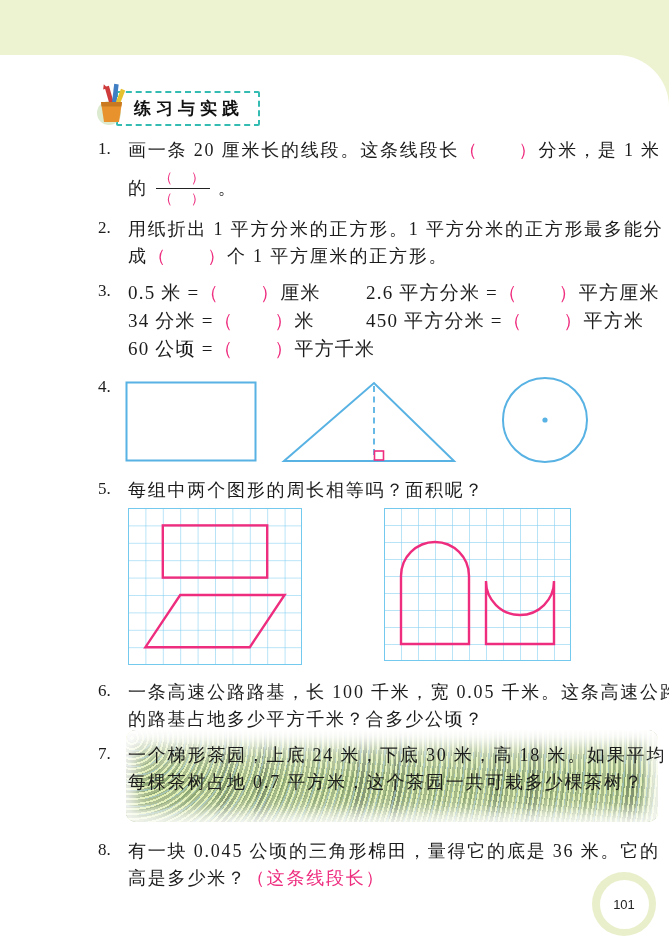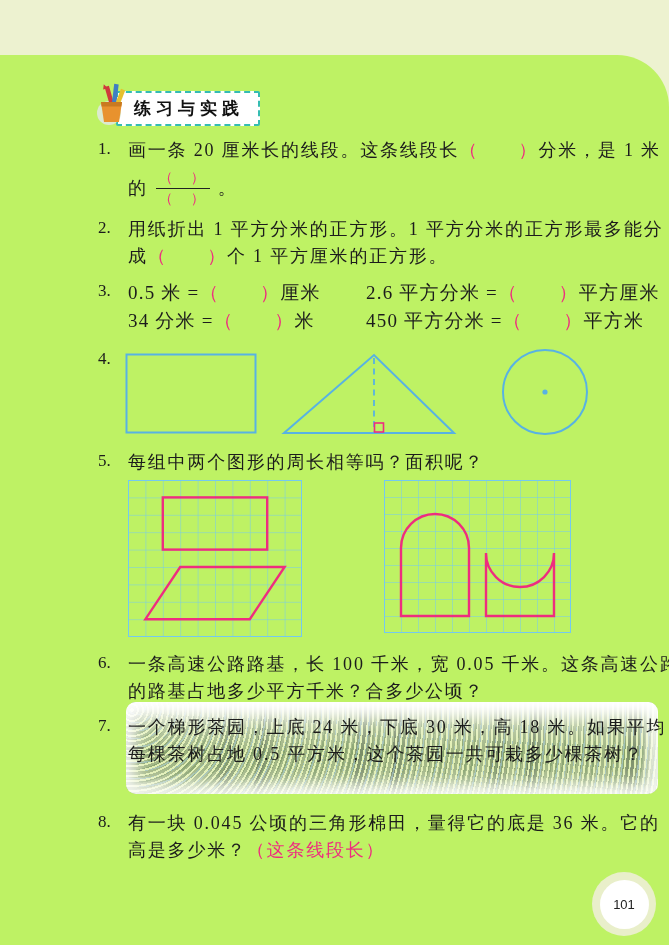--- a/index.html
+++ b/index.html
@@ -4,21 +4,21 @@
 <style>
   html,body{margin:0;padding:0}
   body{
     width:669px;height:945px;position:relative;overflow:hidden;
     background:#edf2d0;
     font-family:"Liberation Serif","DejaVu Serif",serif;
     color:#1c1c1c;
   }
   .content{
     position:absolute;top:55px;left:0;width:669px;height:890px;
-    background:#bef264;border-top-right-radius:52px;
+    background:#ffffff;border-top-right-radius:52px;
     box-sizing:border-box;padding:36px 26px 0 98px;
   }
   
   .header{position:relative;height:36px;margin-bottom:10px}
   .cup-icon{position:absolute;left:-6px;top:-10px}
   .header-box{
     display:inline-block;margin-left:18px;
     border:2px dashed #35bcb2;border-radius:2px;
     padding:4px 14px 4px 16px;background:#fff;
   }
@@ -123,20 +123,21 @@
     <div class="body">
       <div class="conv-row">
         <div class="conv-left"><span>0.5 米 =</span><span class="pink">（　　）</span><span>厘米</span></div>
         <div class="conv-right"><span>2.6 平方分米 =</span><span class="pink">（　　）</span><span>平方厘米</span></div>
       </div>
       <div class="conv-row">
         <div class="conv-left"><span>34 分米 =</span><span class="pink">（　　）</span><span>米</span></div>
         <div class="conv-right"><span>450 平方分米 =</span><span class="pink">（　　）</span><span>平方米</span></div>
       </div>
       <div class="conv-row">
+        <div class="conv-left"><span>60 公顷 =</span><span class="pink">（　　）</span><span>平方千米</span></div>
       </div>
     </div>
   </div>
 
   <div class="ex" style="margin-bottom:12px">
     <div class="num">4.</div>
     <div class="body">
       <div class="shapes-row">
         <svg width="132" height="84" viewBox="0 0 132 84">
           <rect x="1.5" y="3.5" width="129" height="78" fill="none" stroke="#58b2e3" stroke-width="2"></rect>
@@ -193,21 +194,21 @@
       <div class="line">的路基占地多少平方千米？合多少公顷？</div>
     </div>
   </div>
 
   <div class="ex" style="margin-bottom:12px">
     <div class="num">7.</div>
     <div class="body ex7-body">
       <div class="tea-photo"></div>
       <div class="ex7-text">
         <div class="line">一个梯形茶园，上底 24 米，下底 30 米，高 18 米。如果平均</div>
-        <div class="line">每棵茶树占地 0.5 平方米，这个茶园一共可栽多少棵茶树？</div>
+        <div class="line">每棵茶树占地 0.7 平方米，这个茶园一共可栽多少棵茶树？</div>
       </div>
     </div>
   </div>
 
   <div class="ex">
     <div class="num">8.</div>
     <div class="body">
       <div class="line">有一块 0.045 公顷的三角形棉田，量得它的底是 36 米。它的</div>
       <div class="line"><span>高是多少米？</span><span class="pink">（这条线段长）</span></div>
     </div>

